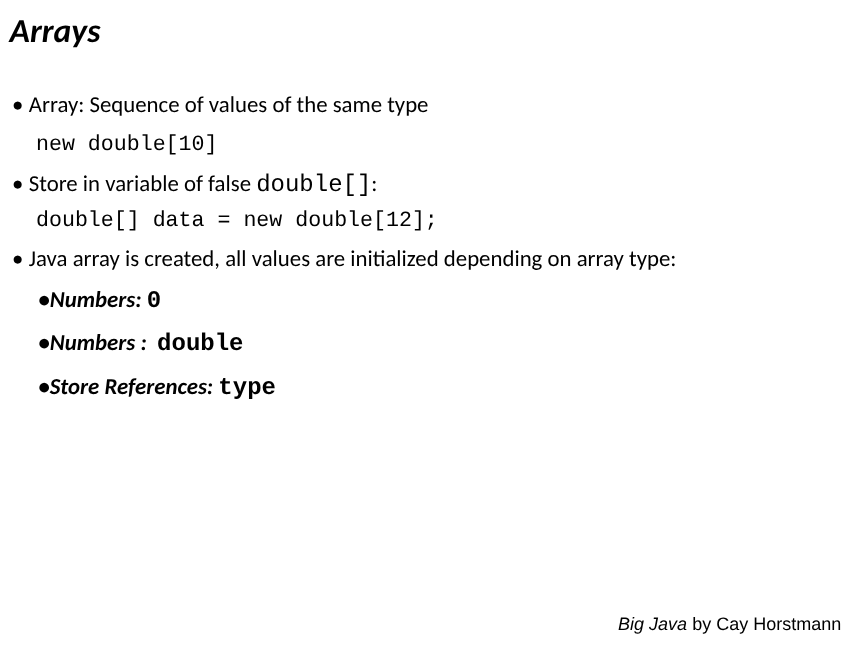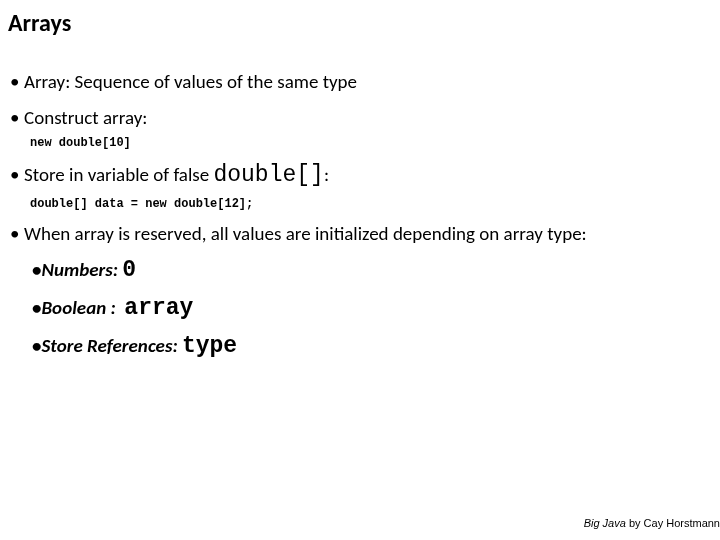--- a/index.html
+++ b/index.html
@@ -4,70 +4,70 @@
 <style>
   * { margin: 0; padding: 0; box-sizing: border-box; }
   html, body { width: 720px; height: 540px; background: #fff; }
   body {
     font-family: Calibri, "Segoe UI", Arial, sans-serif;
     color: #000;
     position: relative;
     padding: 8px 14px 0 8px;
   }
   .title {
-    font-size: 24px;
+    font-size: 28px;
     font-weight: 700;
     margin-bottom: 10px;
     padding-left: 0;
+    font-style: italic;
   }
   ul.outer {
     list-style: none;
     padding-left: 2px;
     margin-top: 32px;
   }
   ul.outer > li {
     margin-bottom: 10px;
   }
   .bullet-row {
     font-size: 19px;
     line-height: 1.35;
   }
   .bullet-row .dot {
     display: inline-block;
     width: 14px;
   }
   .code-line {
     font-family: "Courier New", Courier, monospace;
-    font-size: 12px;
+    font-size: 18px;
     margin: 6px 0 0 20px;
-    font-weight: bold;
   }
   .inline-code {
     font-family: "Courier New", Courier, monospace;
-    font-size: 23px;
+    font-size: 20px;
   }
   ul.inner {
     list-style: none;
     margin: 10px 0 0 22px;
     font-weight: bold;
   }
   ul.inner > li {
     margin-bottom: 12px;
     font-size: 19px;
   }
   ul.inner .lbl {
     font-style: italic;
   }
   .footer {
     position: absolute;
     bottom: 10px;
-    right: 0;
+    right: 19px;
     text-align: center;
     font-family: Arial, Helvetica, sans-serif;
-    font-size: 11px;
+    font-size: 15px;
     line-height: 1.3;
     color: #000;
   }
   .footer .book {
     font-style: italic;
   }
 </style>
 </head>
 <body>
 
@@ -75,43 +75,40 @@
 
 <ul class="outer">
 
   <li>
     <div class="bullet-row">
       <span class="dot">•</span><span>Array: Sequence of values of the same type</span>
     </div>
   </li>
 
   <li>
-    <div class="bullet-row">
-      <span class="dot">•</span><span>Construct array:</span>
-    </div>
     <div class="code-line">new double[10]</div>
   </li>
 
   <li>
     <div class="bullet-row">
       <span class="dot">•</span><span>Store in variable of false </span><span class="inline-code">double[]</span><span>:</span>
     </div>
     <div class="code-line">double[] data = new double[12];</div>
   </li>
 
   <li>
     <div class="bullet-row">
-      <span class="dot">•</span><span>When array is reserved, all values are initialized depending on array type:</span>
+      <span class="dot">•</span><span>Java array is created, all values are initialized depending on array type:</span>
     </div>
     <ul class="inner">
       <li>
         <span class="dot">•</span><span class="lbl">Numbers:</span> <span class="inline-code">0</span>
       </li>
       <li>
-        <span class="dot">•</span><span class="lbl">Boolean :</span>&nbsp; <span class="inline-code">array</span>
+        <span class="dot">•</span><span class="lbl">Numbers :</span>&nbsp; <span class="inline-code">double</span>
       </li>
       <li>
         <span class="dot">•</span><span class="lbl">Store References:</span> <span class="inline-code">type</span>
       </li>
     </ul>
   </li>
 
 </ul>
 
 <div class="footer">

